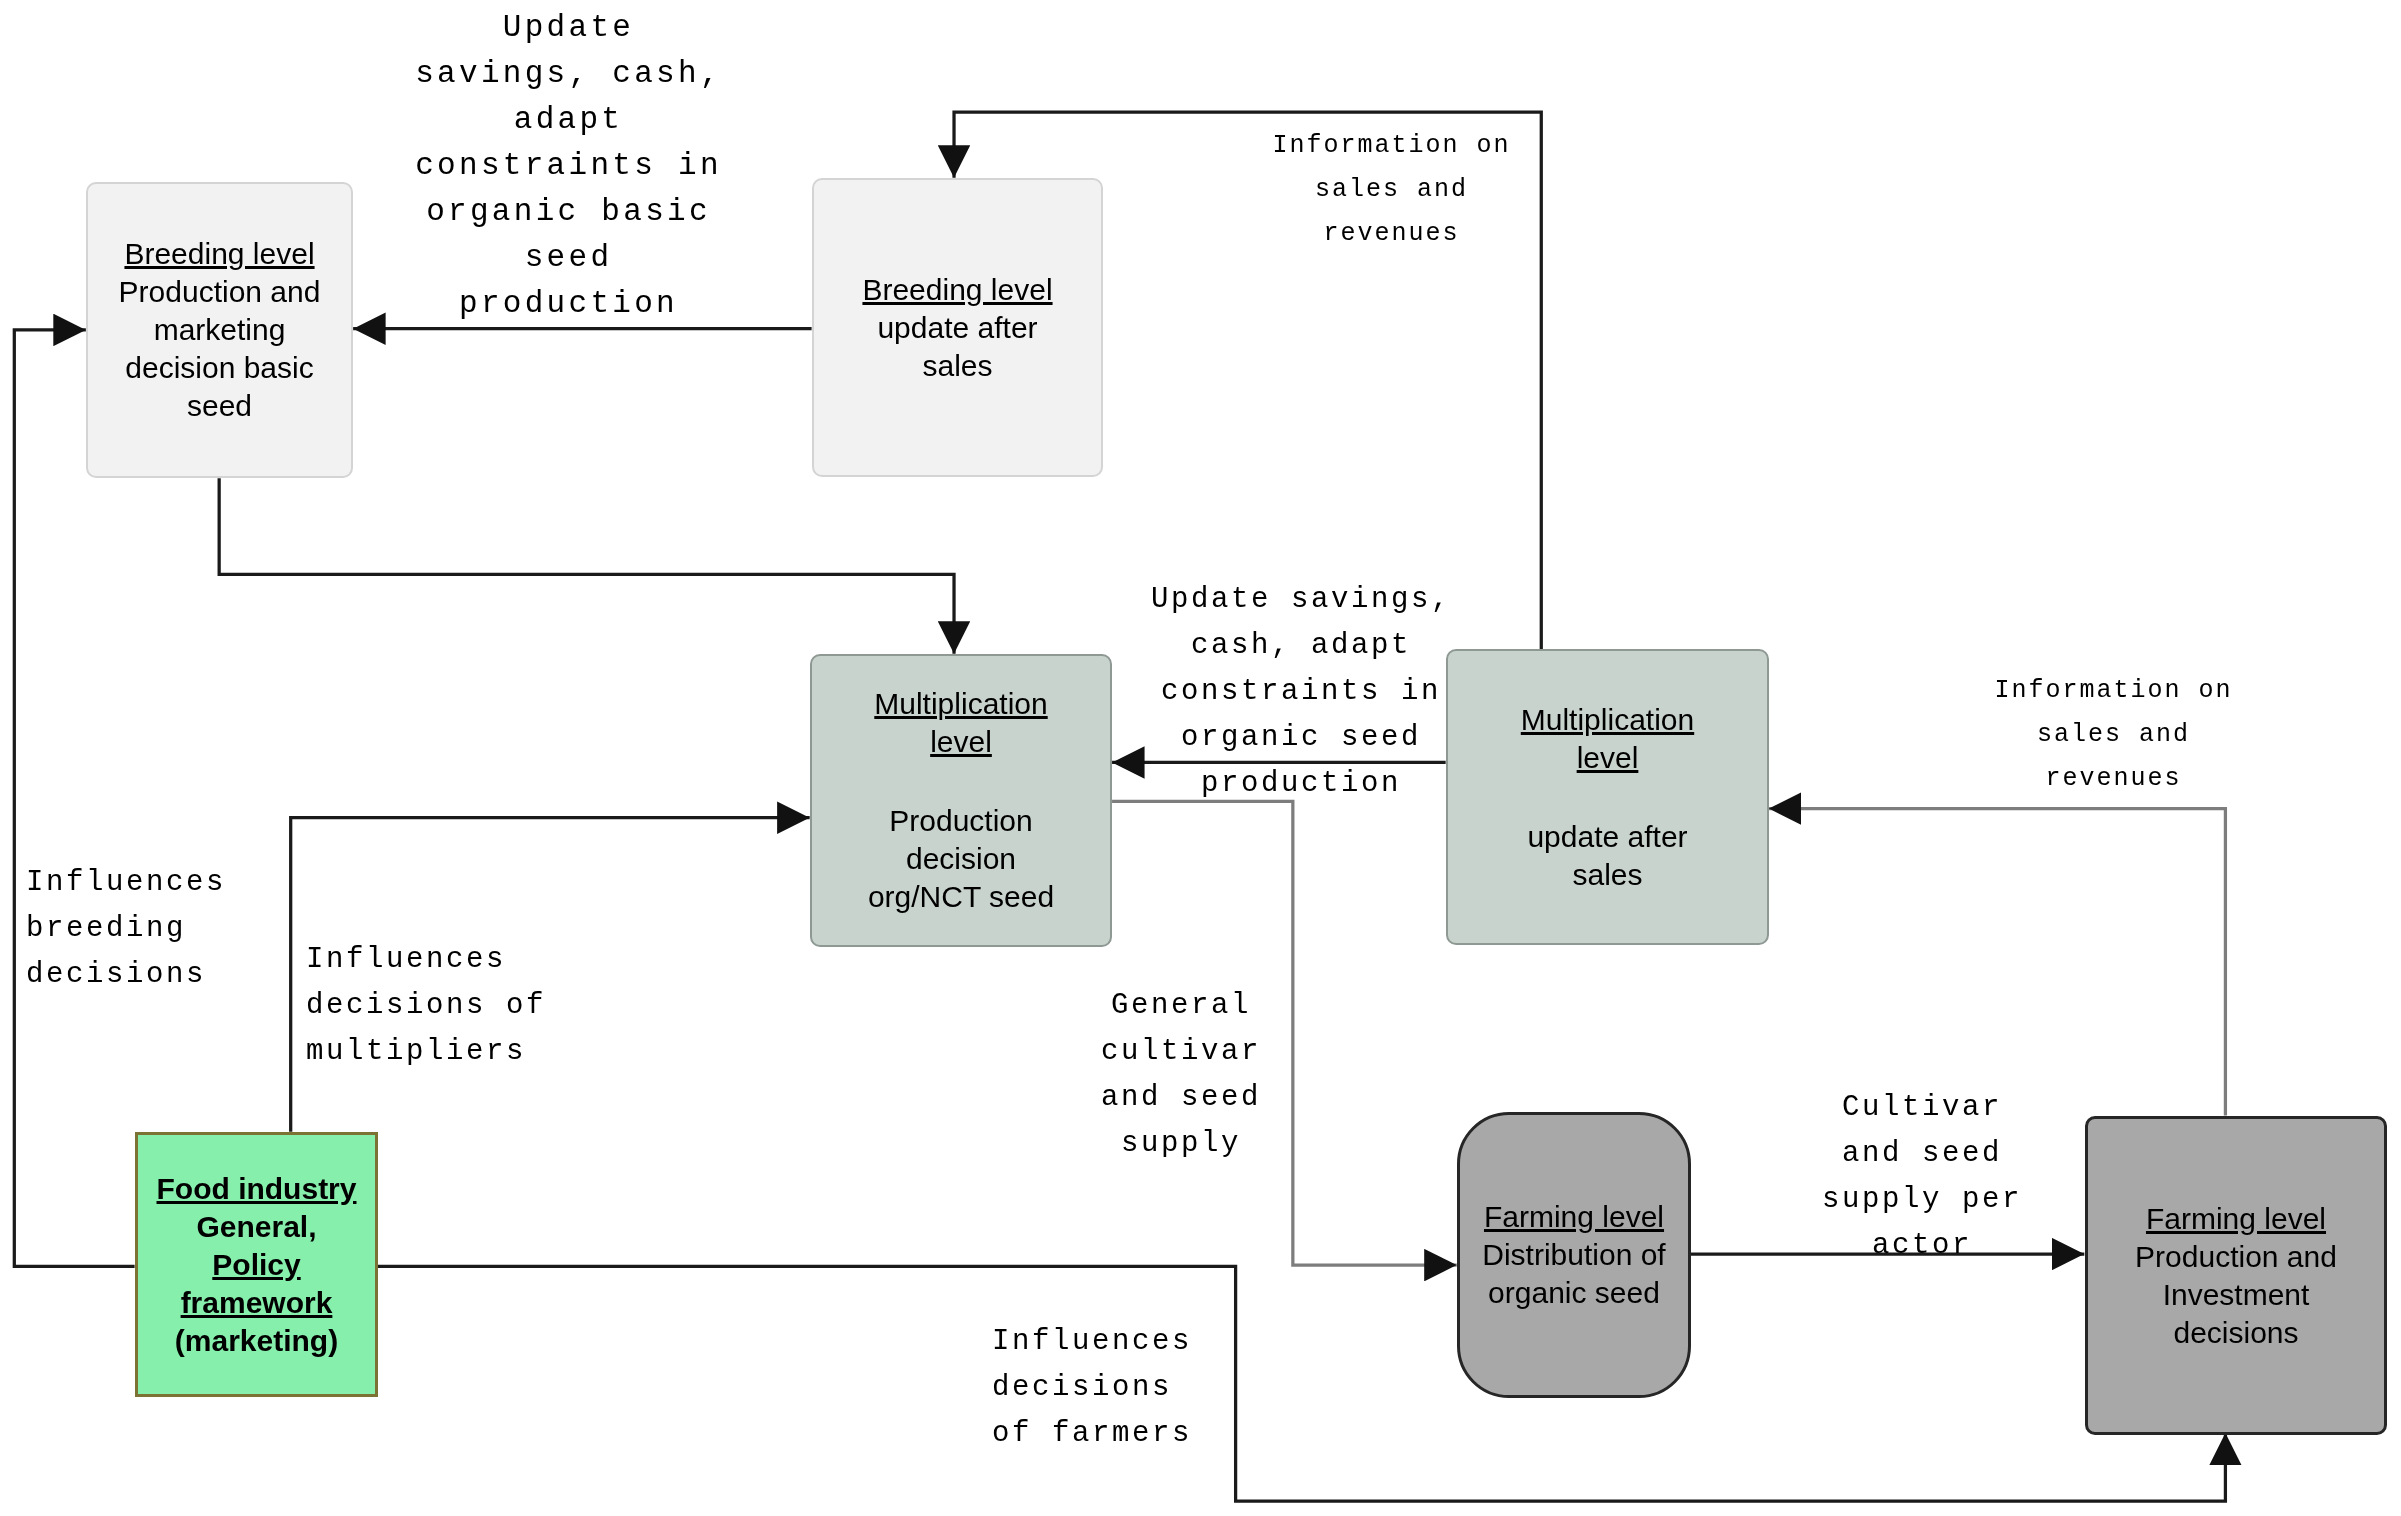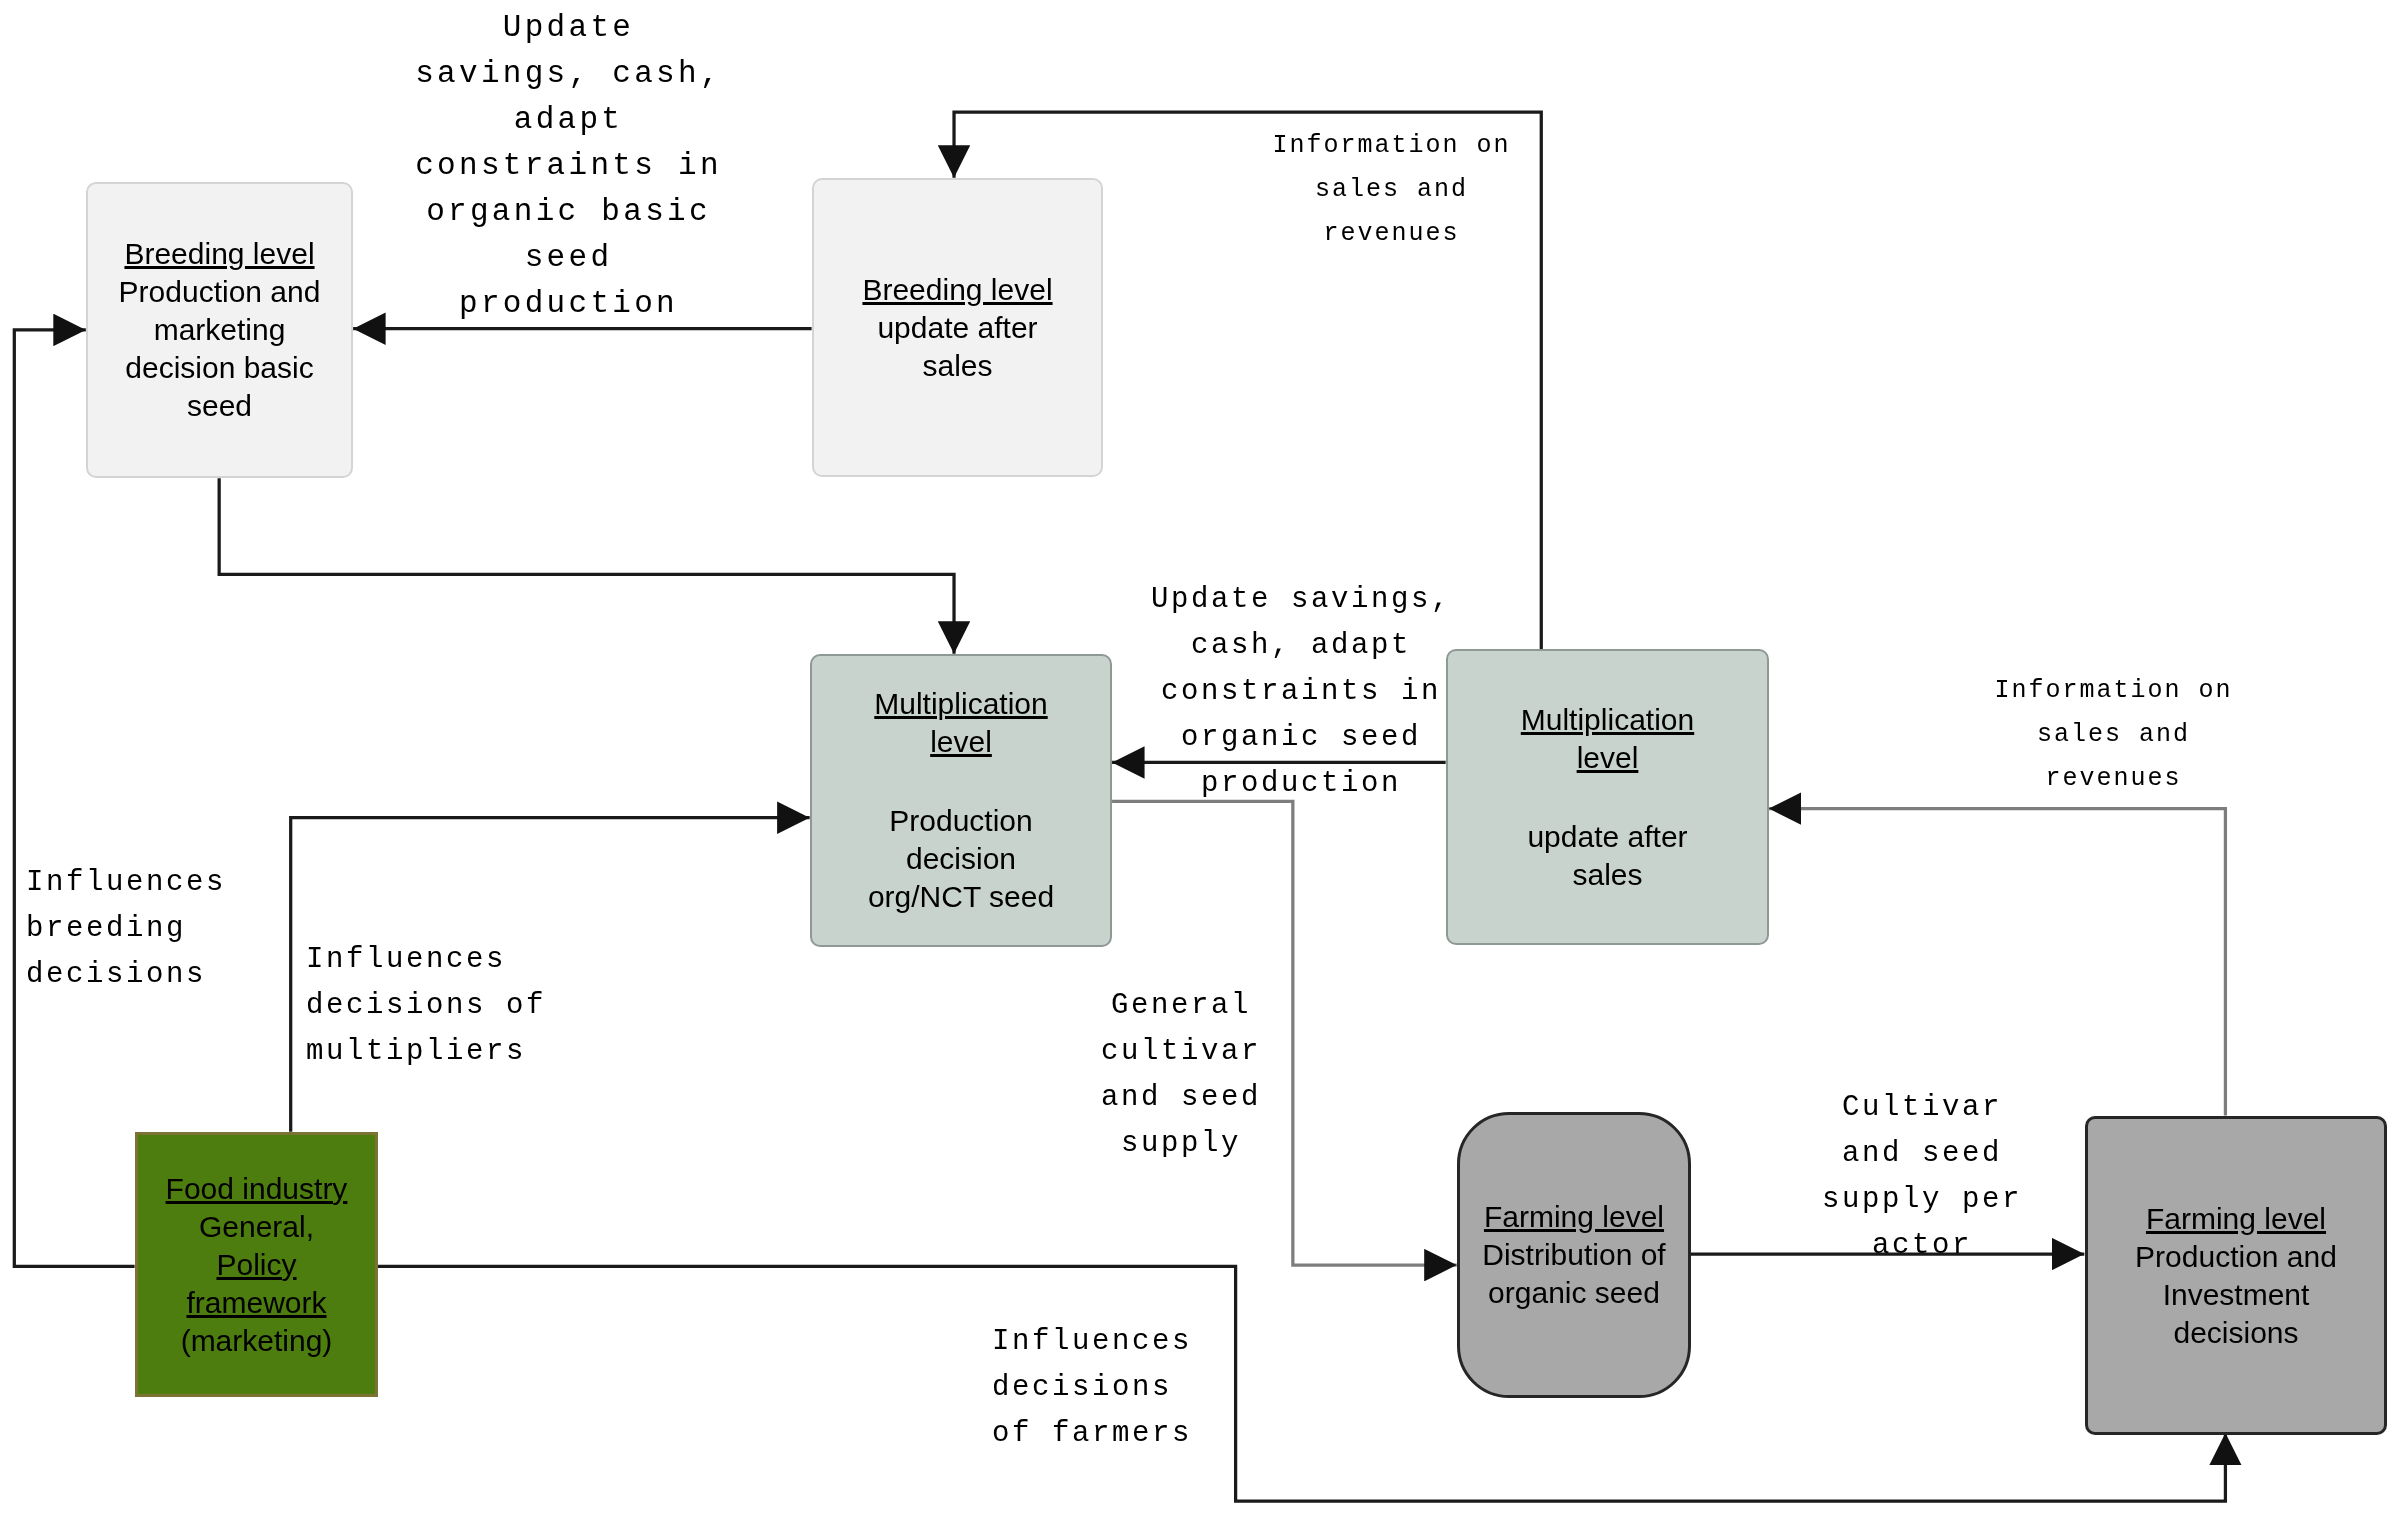--- a/index.html
+++ b/index.html
@@ -24,21 +24,21 @@
     line-height:38px;
     color:#000;
     white-space:pre-line;
   }
   .box .heading{text-decoration:underline;white-space:pre-line;}
   .box .body{white-space:pre-line;}
   .rounded{border-radius:10px;}
   .breeding{background:#f2f2f2;border:2px solid #d4d4d4;}
   .multiplication{background:#c9d3cd;border:2px solid #8f9994;gap:41px;}
   .farming{background:#a8a8a8;border:3.3px solid #262626;}
-  .food{background:#4d7c0f;border:3.9px solid #7b7233;}
+  .food{background:#86efac;border:3.9px solid #7b7233;font-weight:bold;}
   .elabel{
     position:absolute;
     font-family:"Liberation Mono","DejaVu Sans Mono",monospace;
     font-size:29px;
     line-height:46px;
     letter-spacing:2.6px;
     color:#000000;
     white-space:pre-line;
     text-align:center;
   }

